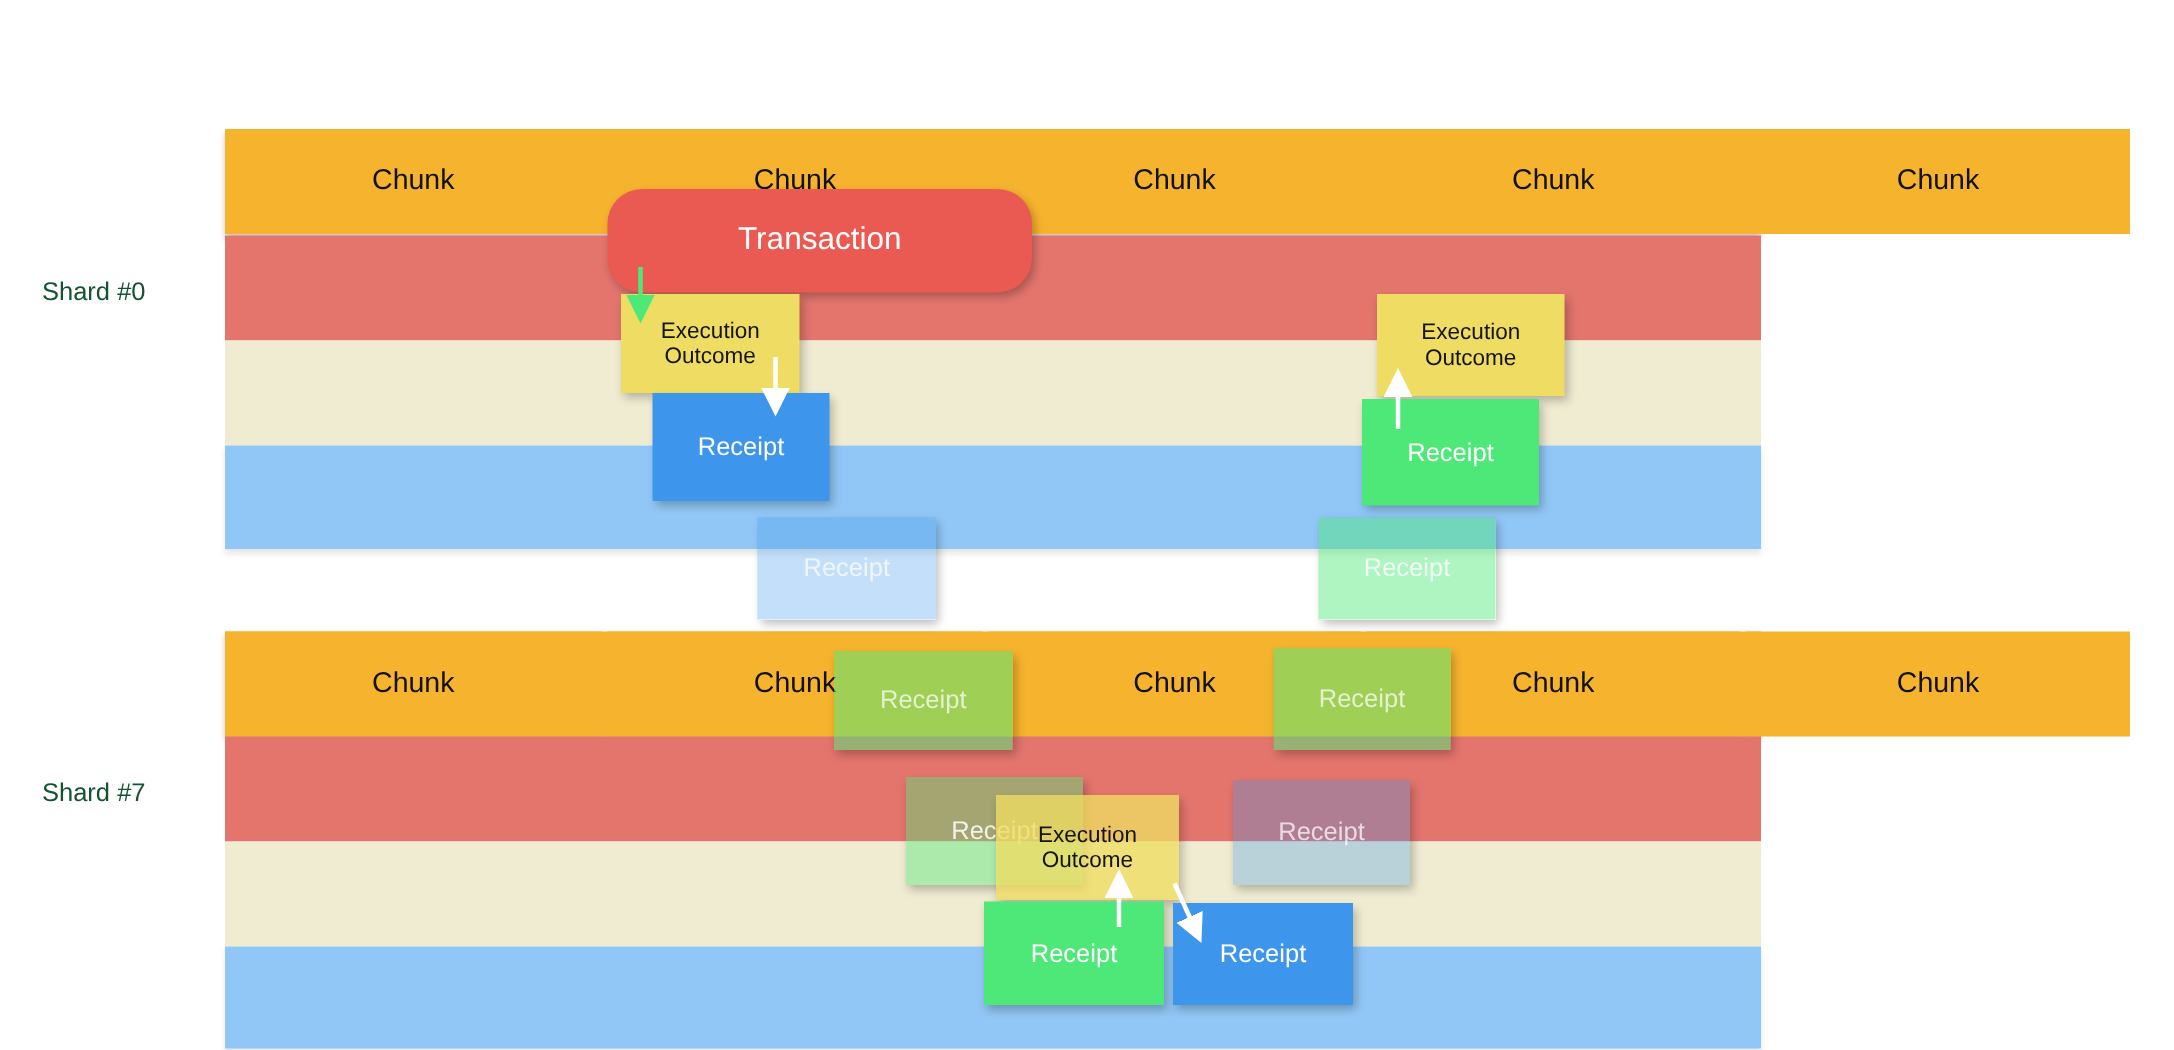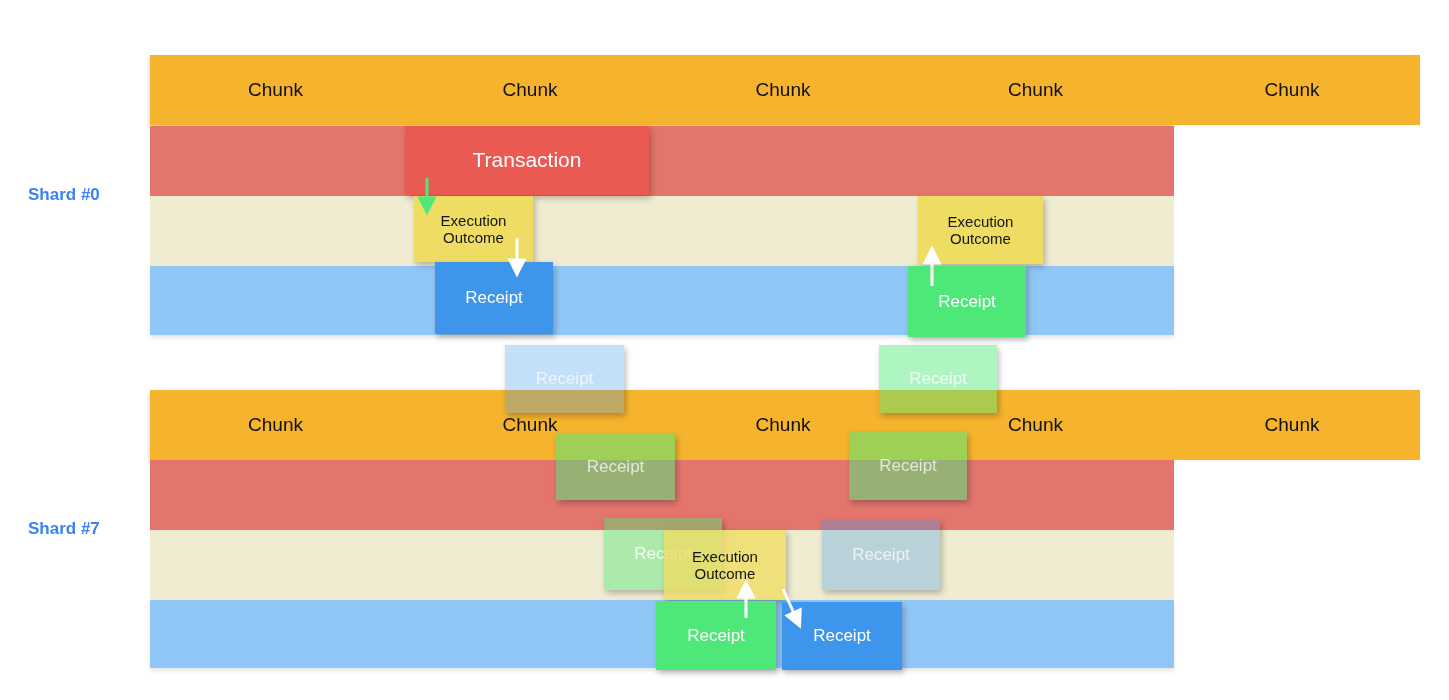--- a/index.html
+++ b/index.html
@@ -4,27 +4,26 @@
 <style>
   html,body{margin:0;padding:0;background:#ffffff;}
   body{
     width:1449px;height:700px;position:relative;overflow:hidden;
     font-family:"Liberation Sans","DejaVu Sans",sans-serif;
   }
   .stage{position:absolute;left:0;top:0;width:1449px;height:700px;}
 
   
   .shard-label{
-    position:absolute;color:#3b82f6;font-size:17px;white-space:nowrap;
+    position:absolute;color:#14532d;font-size:17px;white-space:nowrap;
     text-align:right;
-    font-weight:bold;
   }
 
   
-  .band{position:absolute;left:150px;width:1024px;}
+  .band{position:absolute;left:150px;width:1024px;margin-top:31px;}
   .band.orange{background:#f6b32d;}
   .band.red{background:#e3756d;}
   .band.cream{background:#f0ecd2;}
   .band.blue{background:#91c7f6;}
 
   .band.orange{box-shadow:0 3px 4px rgba(0,0,0,0.22);}
   .band.blue{box-shadow:0 3px 4px rgba(0,0,0,0.10);}
 
   
   .chunk-cell{
@@ -77,21 +76,21 @@
       </div>
     <div class="chunk-cell" style="left:1014px;width:256px;">
         <span>Chunk</span>
       </div>
   </div>
 
   <div class="band red" style="top:126px;height:70px;"></div>
   <div class="band cream" style="top:196px;height:70px;"></div>
   <div class="band blue" style="top:266px;height:69px;"></div>
 
-  <div class="box tx box-shadow" style="left:405px;top:126px;width:244px;height:69px;">
+  <div class="box tx box-shadow" style="left:405px;top:126px;width:283px;height:69px;border-radius:23px;">
     <span class="t">Transaction</span>
   </div>
 
   <div class="box eo box-shadow" style="left:414px;top:196px;width:119px;height:66px;flex-direction:column;">
     <span>Execution</span>
     <span>Outcome</span>
   </div>
 
   <div class="box rc-blue box-shadow" style="left:435px;top:262px;width:118px;height:72px;">
     <span class="t">Receipt</span>

